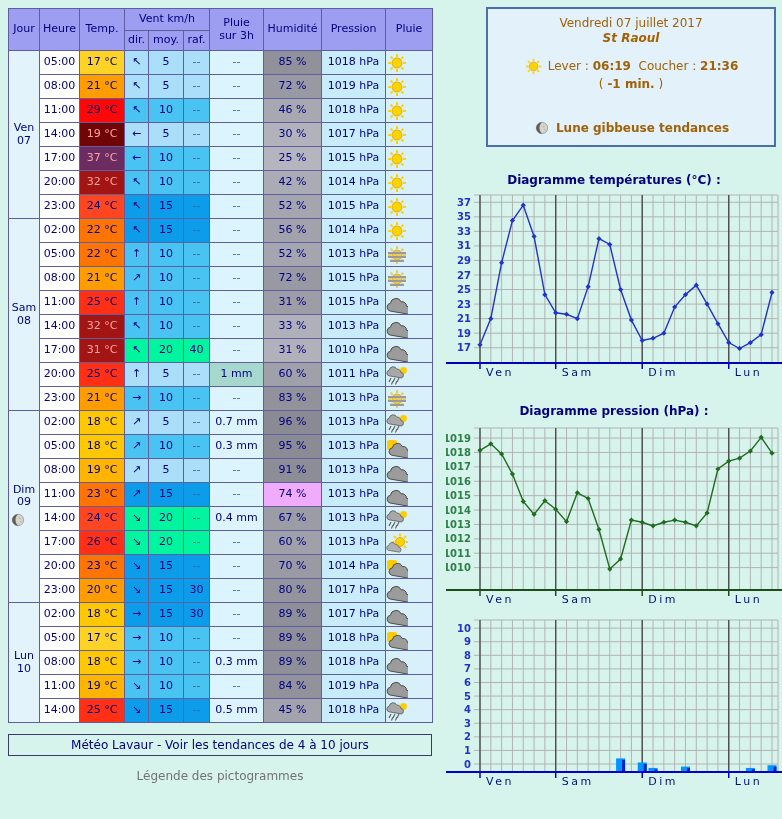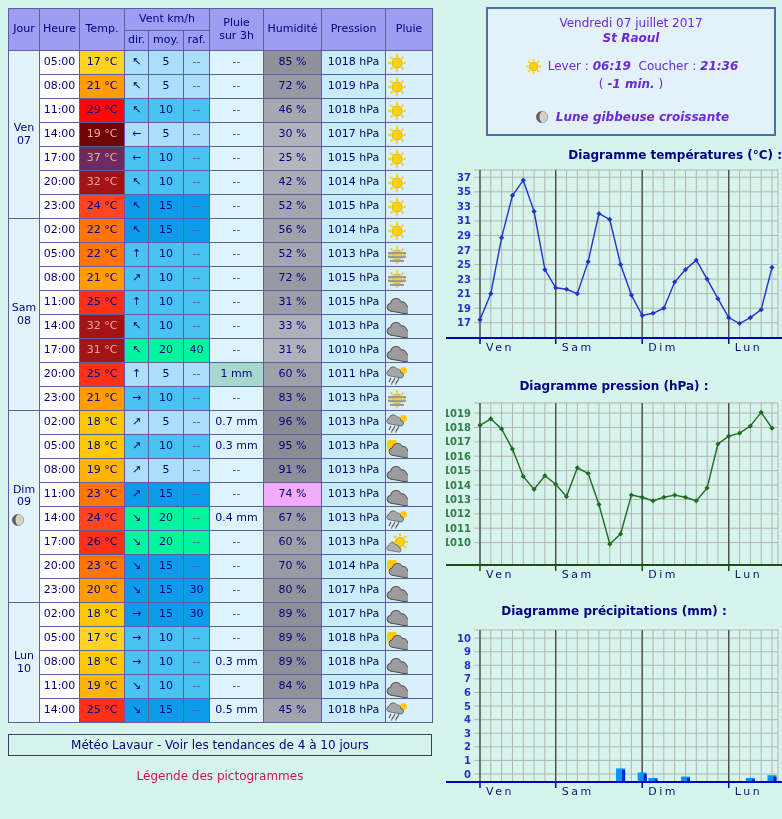--- a/index.html
+++ b/index.html
@@ -26,35 +26,35 @@
   td.c-rain{background:#dcf4fd;}
   td.c-rain.hl{background:#a7d8ce;}
   td.c-press{background:#c9ecfb;}
   td.c-icon{background:#d8f0fa;}
   .dash{color:#44618f;}
   .day-moon{margin-top:3px;}
   .links-box{
     margin-top:11px;height:20px;line-height:20px;border:1px solid #3a3a6e;
     text-align:center;font-size:12px;color:#000080;cursor:pointer;background:#d7f4ec;
   }
-  .legende{margin-top:13px;text-align:center;font-size:12px;color:#be185d;cursor:pointer;}
+  .legende{margin-top:13px;text-align:center;font-size:12px;color:#737373;cursor:pointer;}
   
   .right-col{position:absolute;left:446px;top:0;width:336px;}
   .info-box{
     margin:7px 0 0 40px;width:282px;border:2px solid #4a6fae;background:#e3f1fb;
-    text-align:center;color:#6d28d9;padding:7px 2px 8px 2px;font-size:12px;
+    text-align:center;color:#a16207;padding:7px 2px 8px 2px;font-size:12px;
   }
   .info-box .date{margin-bottom:1px;}
   .info-box .saint{font-weight:bold;font-style:italic;margin-bottom:12px;}
   .info-box .sunline{margin-bottom:1px;}
-  .info-box .minline{margin-bottom:17px;}
-  .info-box b{font-weight:bold;font-style:italic;}
+  .info-box .minline{margin-bottom:28px;}
+  .info-box b{font-weight:bold;}
   .inline-ic{display:inline-block;vertical-align:middle;margin-right:5px;}
   .chart-title{text-align:center;color:#000080;font-weight:bold;font-size:12px;height:16px;}
-  .t-temp{margin-top:12px;text-align:right;}
+  .t-temp{margin-top:26px;}
   .t-press{margin-top:21px;}
   .t-precip{margin-top:19px;}
   svg{display:block;}
 </style>
 </head>
 <body>
 
 <div class="left-col">
   <table class="forecast">
     <colgroup>
@@ -732,21 +732,21 @@
     </div>
     <div class="minline">
       <span>(</span> <b>-1 min.</b> <span>)</span>
     </div>
     <div class="moonline">
       <span class="inline-ic" id="info-moon-icon"><svg width="18" height="18" viewBox="0 0 22 22">
             <circle cx="11" cy="11" r="7" fill="#d4d4ca" stroke="#8a8a84" stroke-width="0.8"></circle>
     <path d="M11,4 a7,7 0 0 0 0,14 a9.5,9.5 0 0 1 -3.2,-7 a9.5,9.5 0 0 1 3.2,-7 z" fill="#5e5e58"></path>
     <circle cx="13" cy="9" r="1.1" fill="#b9b9ae"></circle>
             <circle cx="14.6" cy="13" r="0.9" fill="#b9b9ae"></circle>
-          </svg></span><b>Lune gibbeuse croissante</b>
+          </svg></span><b>Lune gibbeuse tendances</b>
     </div>
   </div>
 
   <div class="chart-title t-temp">Diagramme températures (°C) :</div>
   <div id="chart-temp">
       <svg width="336" height="194" viewBox="0 0 336 194">
         <g stroke="#b3b3b3" stroke-width="1">
           <line x1="34" y1="6" x2="34" y2="174"></line>
           <line x1="44.81481481481482" y1="6" x2="44.81481481481482" y2="174"></line>
           <line x1="55.62962962962963" y1="6" x2="55.62962962962963" y2="174"></line>
@@ -938,21 +938,20 @@
         <text x="40" y="183" font-size="11" fill="#00127a" letter-spacing="2.5">Ven</text>
         <line x1="109.70370370370371" y1="170" x2="109.70370370370371" y2="176" stroke="#1a4d1a" stroke-width="1.5"></line>
         <text x="115.70370370370371" y="183" font-size="11" fill="#00127a" letter-spacing="2.5">Sam</text>
         <line x1="196.22222222222223" y1="170" x2="196.22222222222223" y2="176" stroke="#1a4d1a" stroke-width="1.5"></line>
         <text x="202.22222222222223" y="183" font-size="11" fill="#00127a" letter-spacing="2.5">Dim</text>
         <line x1="282.74074074074076" y1="170" x2="282.74074074074076" y2="176" stroke="#1a4d1a" stroke-width="1.5"></line>
         <text x="288.74074074074076" y="183" font-size="11" fill="#00127a" letter-spacing="2.5">Lun</text>
       </svg>
     </div>
 
-  <div class="chart-title t-precip">Diagramme précipitations (mm) :</div>
   <div id="chart-precip">
       <svg width="336" height="182" viewBox="0 0 336 182">
         <g stroke="#b3b3b3" stroke-width="1">
           <line x1="34" y1="10" x2="34" y2="162"></line>
           <line x1="44.81481481481482" y1="10" x2="44.81481481481482" y2="162"></line>
           <line x1="55.62962962962963" y1="10" x2="55.62962962962963" y2="162"></line>
           <line x1="66.44444444444444" y1="10" x2="66.44444444444444" y2="162"></line>
           <line x1="77.25925925925927" y1="10" x2="77.25925925925927" y2="162"></line>
           <line x1="88.07407407407408" y1="10" x2="88.07407407407408" y2="162"></line>
           <line x1="98.88888888888889" y1="10" x2="98.88888888888889" y2="162"></line>

